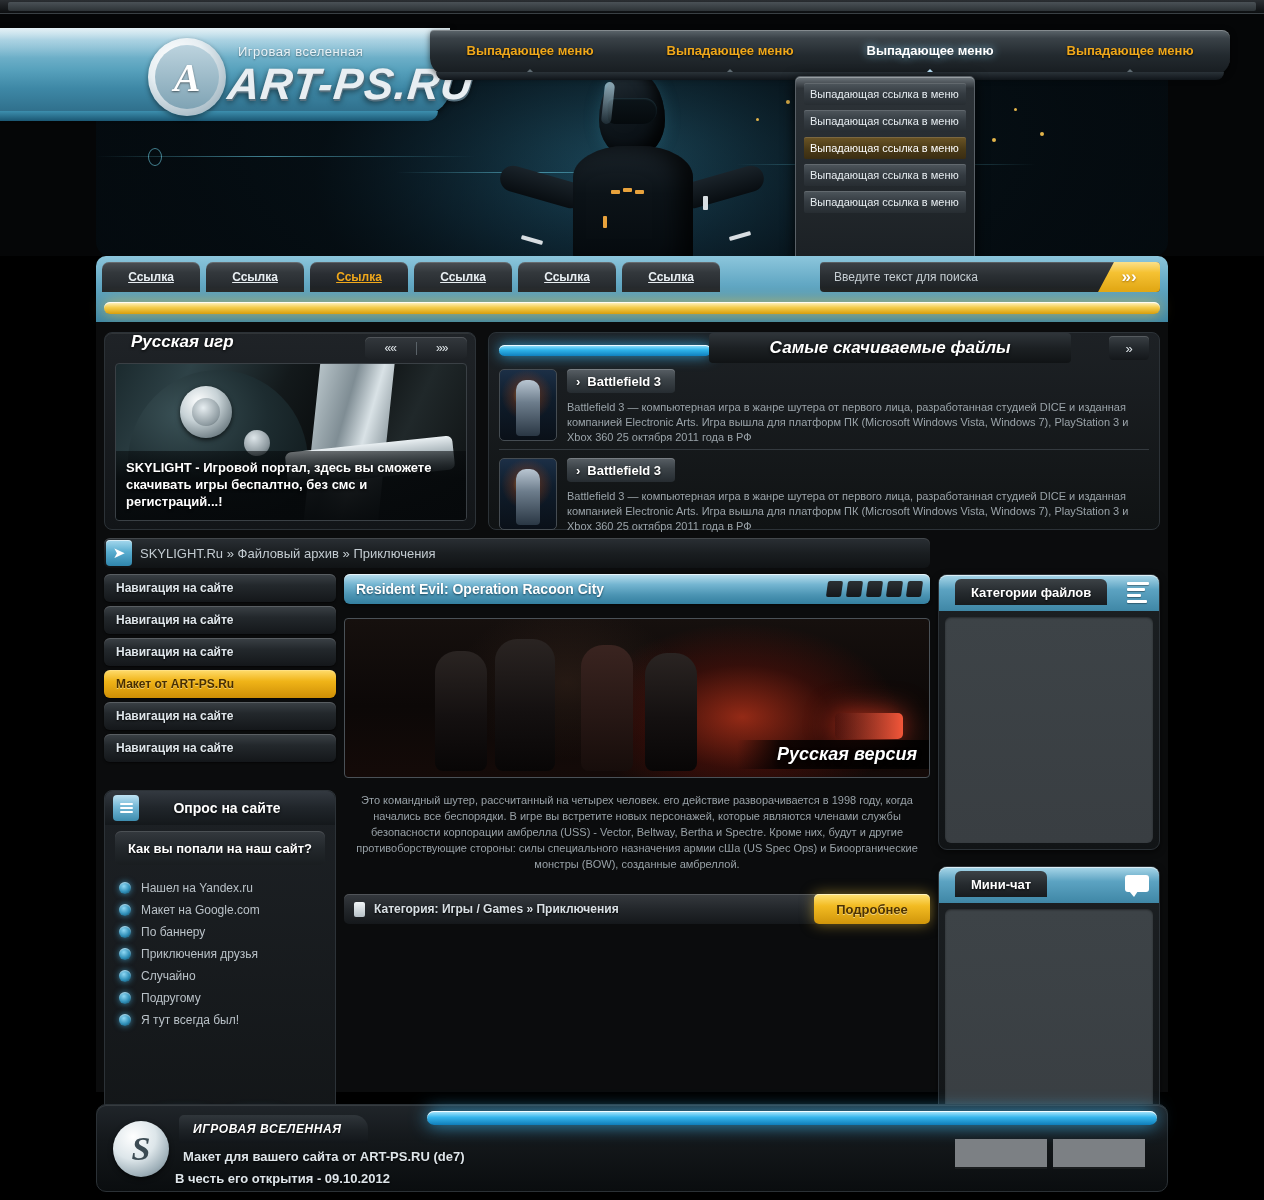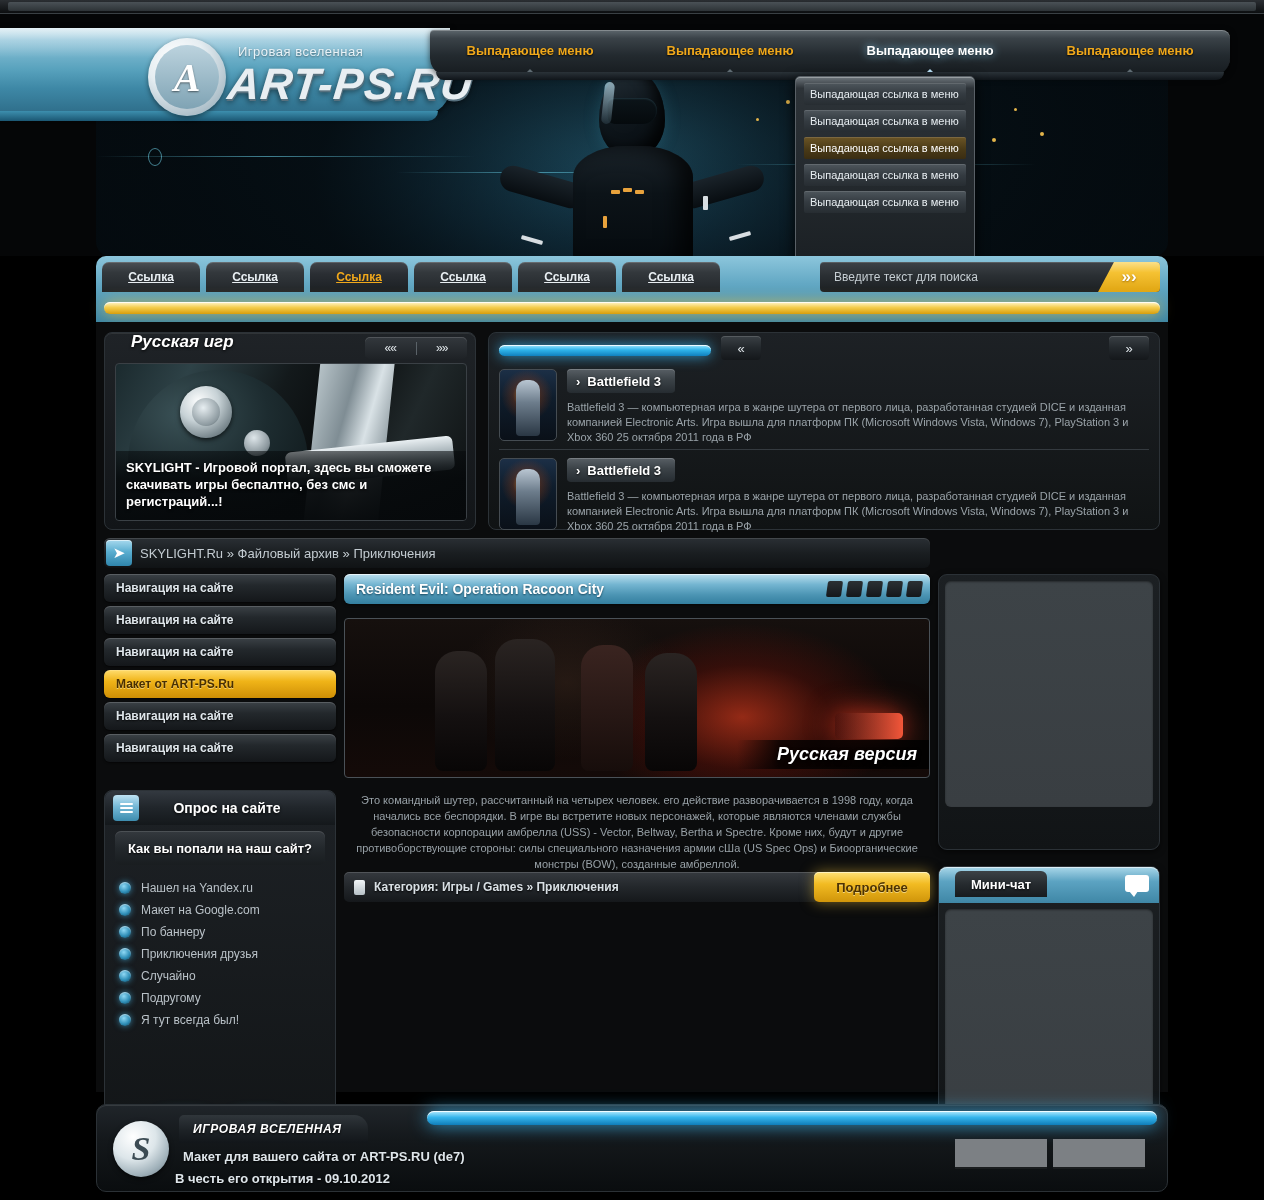--- a/index.html
+++ b/index.html
@@ -482,21 +482,21 @@
     position: absolute; right: 0; bottom: 8px;
     background: linear-gradient(90deg,rgba(0,0,0,0) 0%,rgba(0,0,0,.78) 22%,rgba(0,0,0,.9) 100%);
     padding: 4px 12px 4px 40px;
     font: italic bold 18px "Liberation Sans", sans-serif; color: #fff;
     text-shadow: 0 2px 4px #000;
   }
   .art-desc {
     margin-top: 14px; font: 11px "Liberation Sans", sans-serif;
     color: #98a1a7; line-height: 16px; text-align: center; padding: 0 6px;
   }
-  .art-foot { margin-top: 0; position: relative; height: 22px; }
+  .art-foot { margin-top: 22px; position: relative; height: 22px; }
   .cat-bar {
     position: absolute; left: 0; right: 86px; top: 0; height: 30px;
     background: linear-gradient(180deg,#35393e 0%,#23272b 50%,#15181b 100%);
     border-radius: 5px; display: flex; align-items: center; padding-left: 10px; gap: 9px;
     box-shadow: inset 0 1px 0 rgba(255,255,255,.14);
   }
   .cat-ico { width: 11px; height: 15px; background: linear-gradient(180deg,#f2f6f8,#b6c0c6); border-radius: 2px; }
   .cat-text { font: bold 12px "Liberation Sans", sans-serif; color: #d9e0e5; text-shadow: 0 1px 2px #000; }
   .more-btn {
     position: absolute; right: 0; top: 0; width: 116px; height: 30px;
@@ -691,20 +691,21 @@
         </div>
       <div class="knob"></div>
       <div class="novinki-caption">SKYLIGHT - Игровой портал, здесь вы сможете скачивать игры беспалтно, без смс и регистраций...!</div>
     </div>
   </div>
 
   <div class="downloads">
     <div class="dl-header">
       <div class="dl-progress"></div>
       <div class="dl-arrow prev">«</div>
+      <div class="dl-title">Самые скачиваемые файлы</div>
       <div class="dl-arrow next">»</div>
     </div>
 
     <div class="dl-row r1">
       <div class="dl-thumb">
           <div class="soldier"></div>
         </div>
       <div class="dl-body">
         <div class="dl-name">
           <span>›</span>
@@ -821,20 +822,29 @@
       <div class="cat-bar">
         <span class="cat-ico"></span>
         <span class="cat-text">Категория: Игры / Games » Приключения</span>
       </div>
       <div class="more-btn">Подробнее</div>
     </div>
   </div>
 
   <div class="rightcol">
     <div class="rpanel cat">
+      <div class="rp-head">
+        <div class="rp-tab">Категории файлов</div>
+        <div class="rp-icon">
+            <i></i>
+            <i></i>
+            <i></i>
+            <i></i>
+          </div>
+      </div>
       <div class="rp-body"></div>
     </div>
 
     <div class="rpanel chat">
       <div class="rp-head">
         <div class="rp-tab">Мини-чат</div>
         <div class="chat-bubble"></div>
       </div>
       <div class="rp-body"></div>
     </div>

